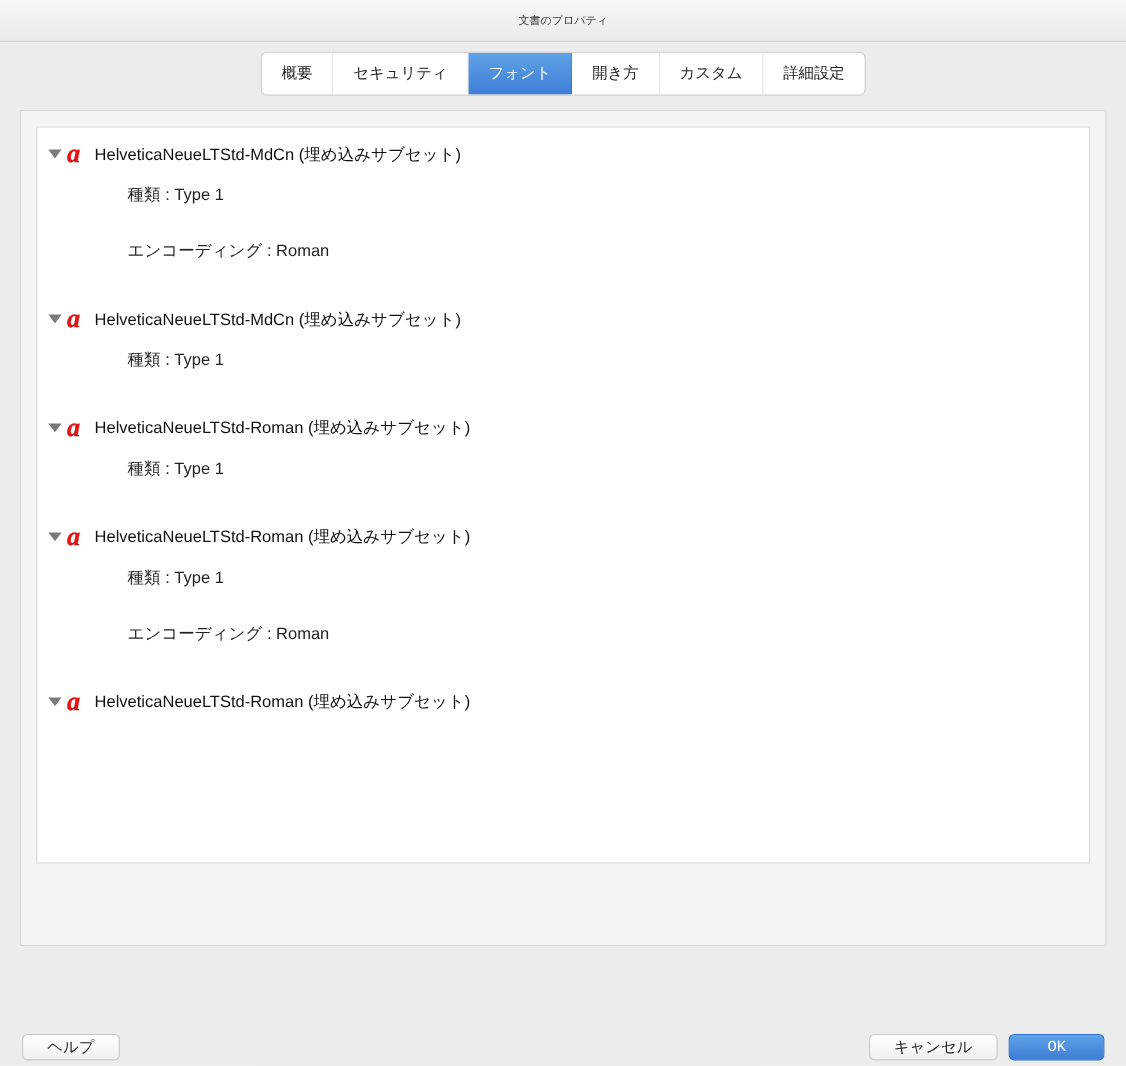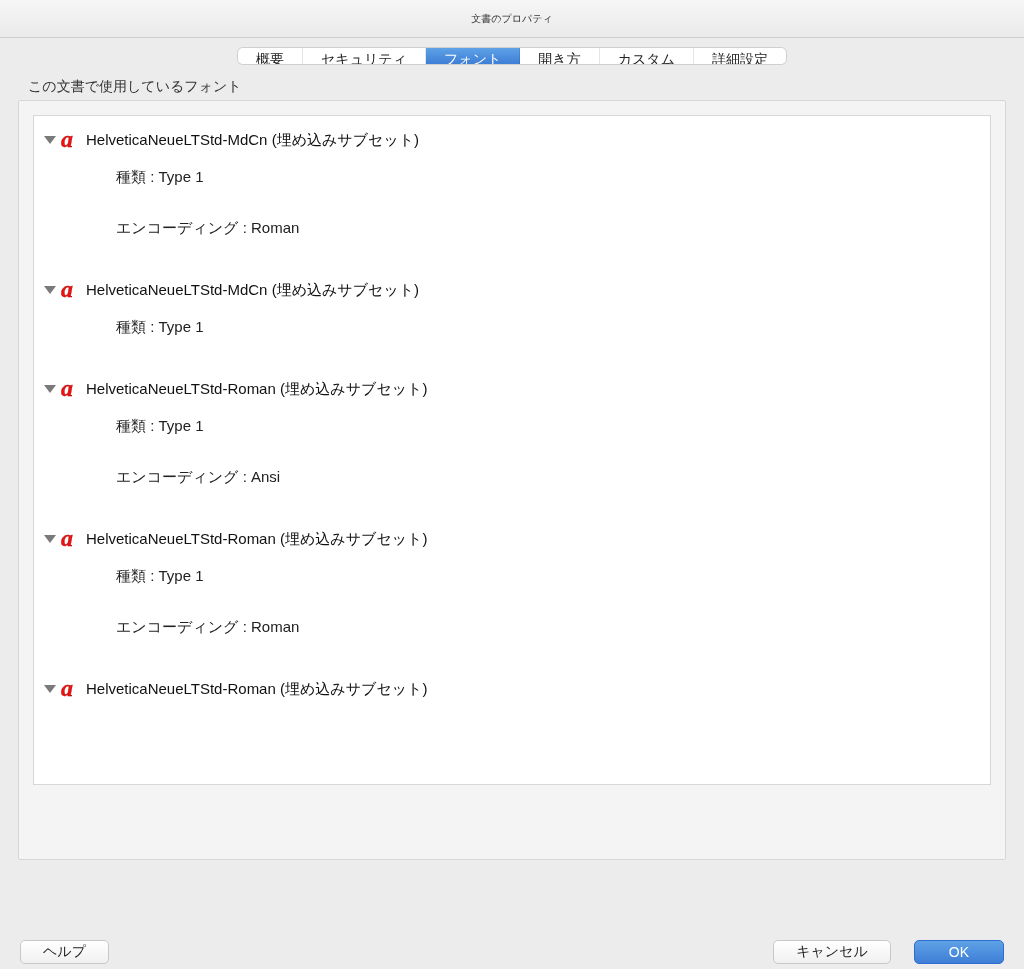--- a/index.html
+++ b/index.html
@@ -30,21 +30,21 @@
     .tabbar {
       display: flex;
       justify-content: center;
       margin-bottom: 14px;
     }
     .seg {
       display: flex;
       border-radius: 5px;
       box-shadow: 0 0 0 1px rgba(0,0,0,0.12);
       overflow: hidden;
-      height: 16px;
+      height: 38px;
     }
     .seg-btn {
       padding: 3px 18px;
       font-size: 14px;
       background: #fff;
       border: none;
       border-right: 1px solid rgba(0,0,0,0.1);
       cursor: pointer;
       color: #222;
     }
@@ -126,21 +126,21 @@
       cursor: pointer;
       color: #222;
     }
     .btn.primary {
       border: 1px solid #2f6cd0;
       background: linear-gradient(#5ea2e6, #3e7ed6);
       color: #fff;
       padding: 2px 34px;
     }
     .spacer { flex: 1; }
-    .footer .btn + .btn { margin-left: 23px; }
+    .footer .btn + .btn { margin-left: 10px; font-family: Liberation Mono, monospace; }
   </style>
 </head>
 <body>
 
 <div class="titlebar">
   <span>文書のプロパティ</span>
 </div>
 
 <div class="content">
 
@@ -148,21 +148,20 @@
     <div class="seg">
       <button class="seg-btn">概要</button>
       <button class="seg-btn">セキュリティ</button>
       <button class="seg-btn active">フォント</button>
       <button class="seg-btn">開き方</button>
       <button class="seg-btn">カスタム</button>
       <button class="seg-btn">詳細設定</button>
     </div>
   </div>
 
-  <div class="section-label">この文書で使用しているフォント</div>
 
   <div class="list-frame">
     <div class="list">
 
       <div class="font-entry">
         <div class="font-header">
           <span class="disclosure"></span>
           <span class="font-icon">
             <svg width="22" height="26" viewBox="0 0 22 26">
                 <text x="0" y="20" font-family="Georgia, serif" font-style="italic" font-weight="bold" font-size="24" fill="#e11" stroke="#900" stroke-width="0.3">a</text>
@@ -196,21 +195,20 @@
           <span class="disclosure"></span>
           <span class="font-icon">
             <svg width="22" height="26" viewBox="0 0 22 26">
                 <text x="0" y="20" font-family="Georgia, serif" font-style="italic" font-weight="bold" font-size="24" fill="#e11" stroke="#900" stroke-width="0.3">a</text>
               </svg>
           </span>
           <span class="font-name">HelveticaNeueLTStd-Roman (埋め込みサブセット)</span>
         </div>
         <div class="font-details">
           <div class="font-detail-line"><span>種類 : </span><span>Type 1</span></div>
-          <div class="font-detail-line"><span>エンコーディング : </span><span>Ansi</span></div>
         </div>
       </div>
 
       <div class="font-entry">
         <div class="font-header">
           <span class="disclosure"></span>
           <span class="font-icon">
             <svg width="22" height="26" viewBox="0 0 22 26">
                 <text x="0" y="20" font-family="Georgia, serif" font-style="italic" font-weight="bold" font-size="24" fill="#e11" stroke="#900" stroke-width="0.3">a</text>
               </svg>

